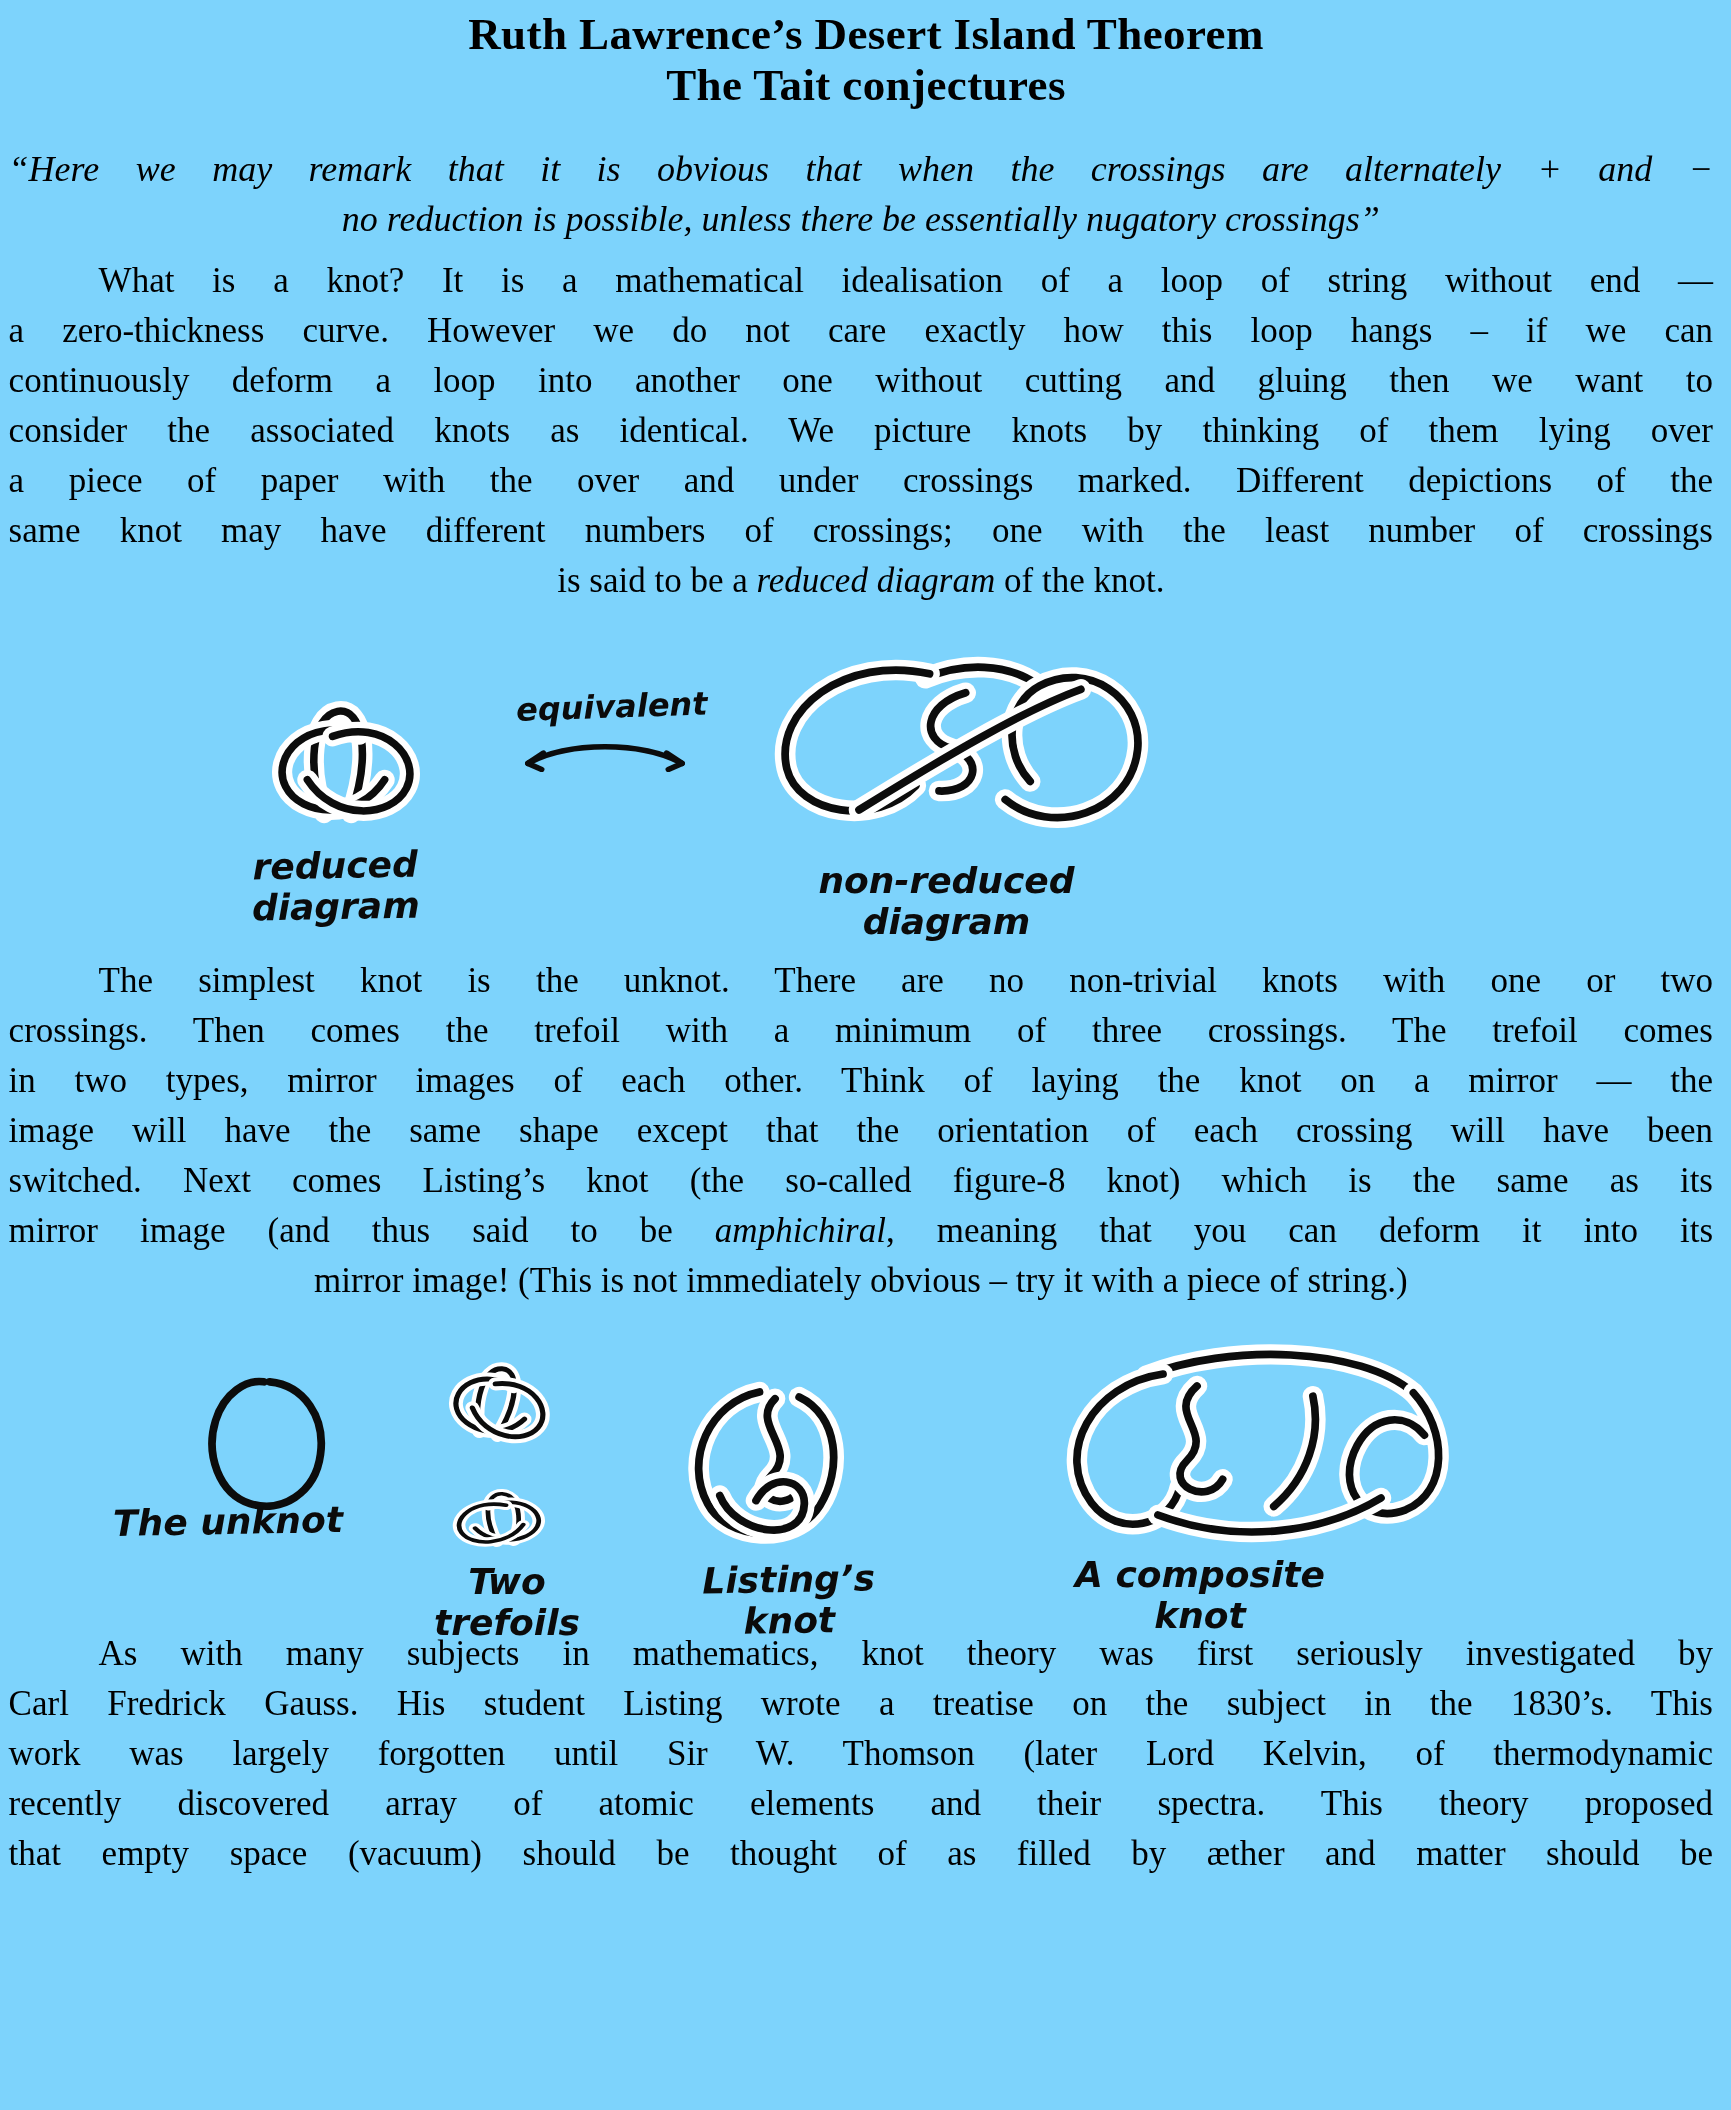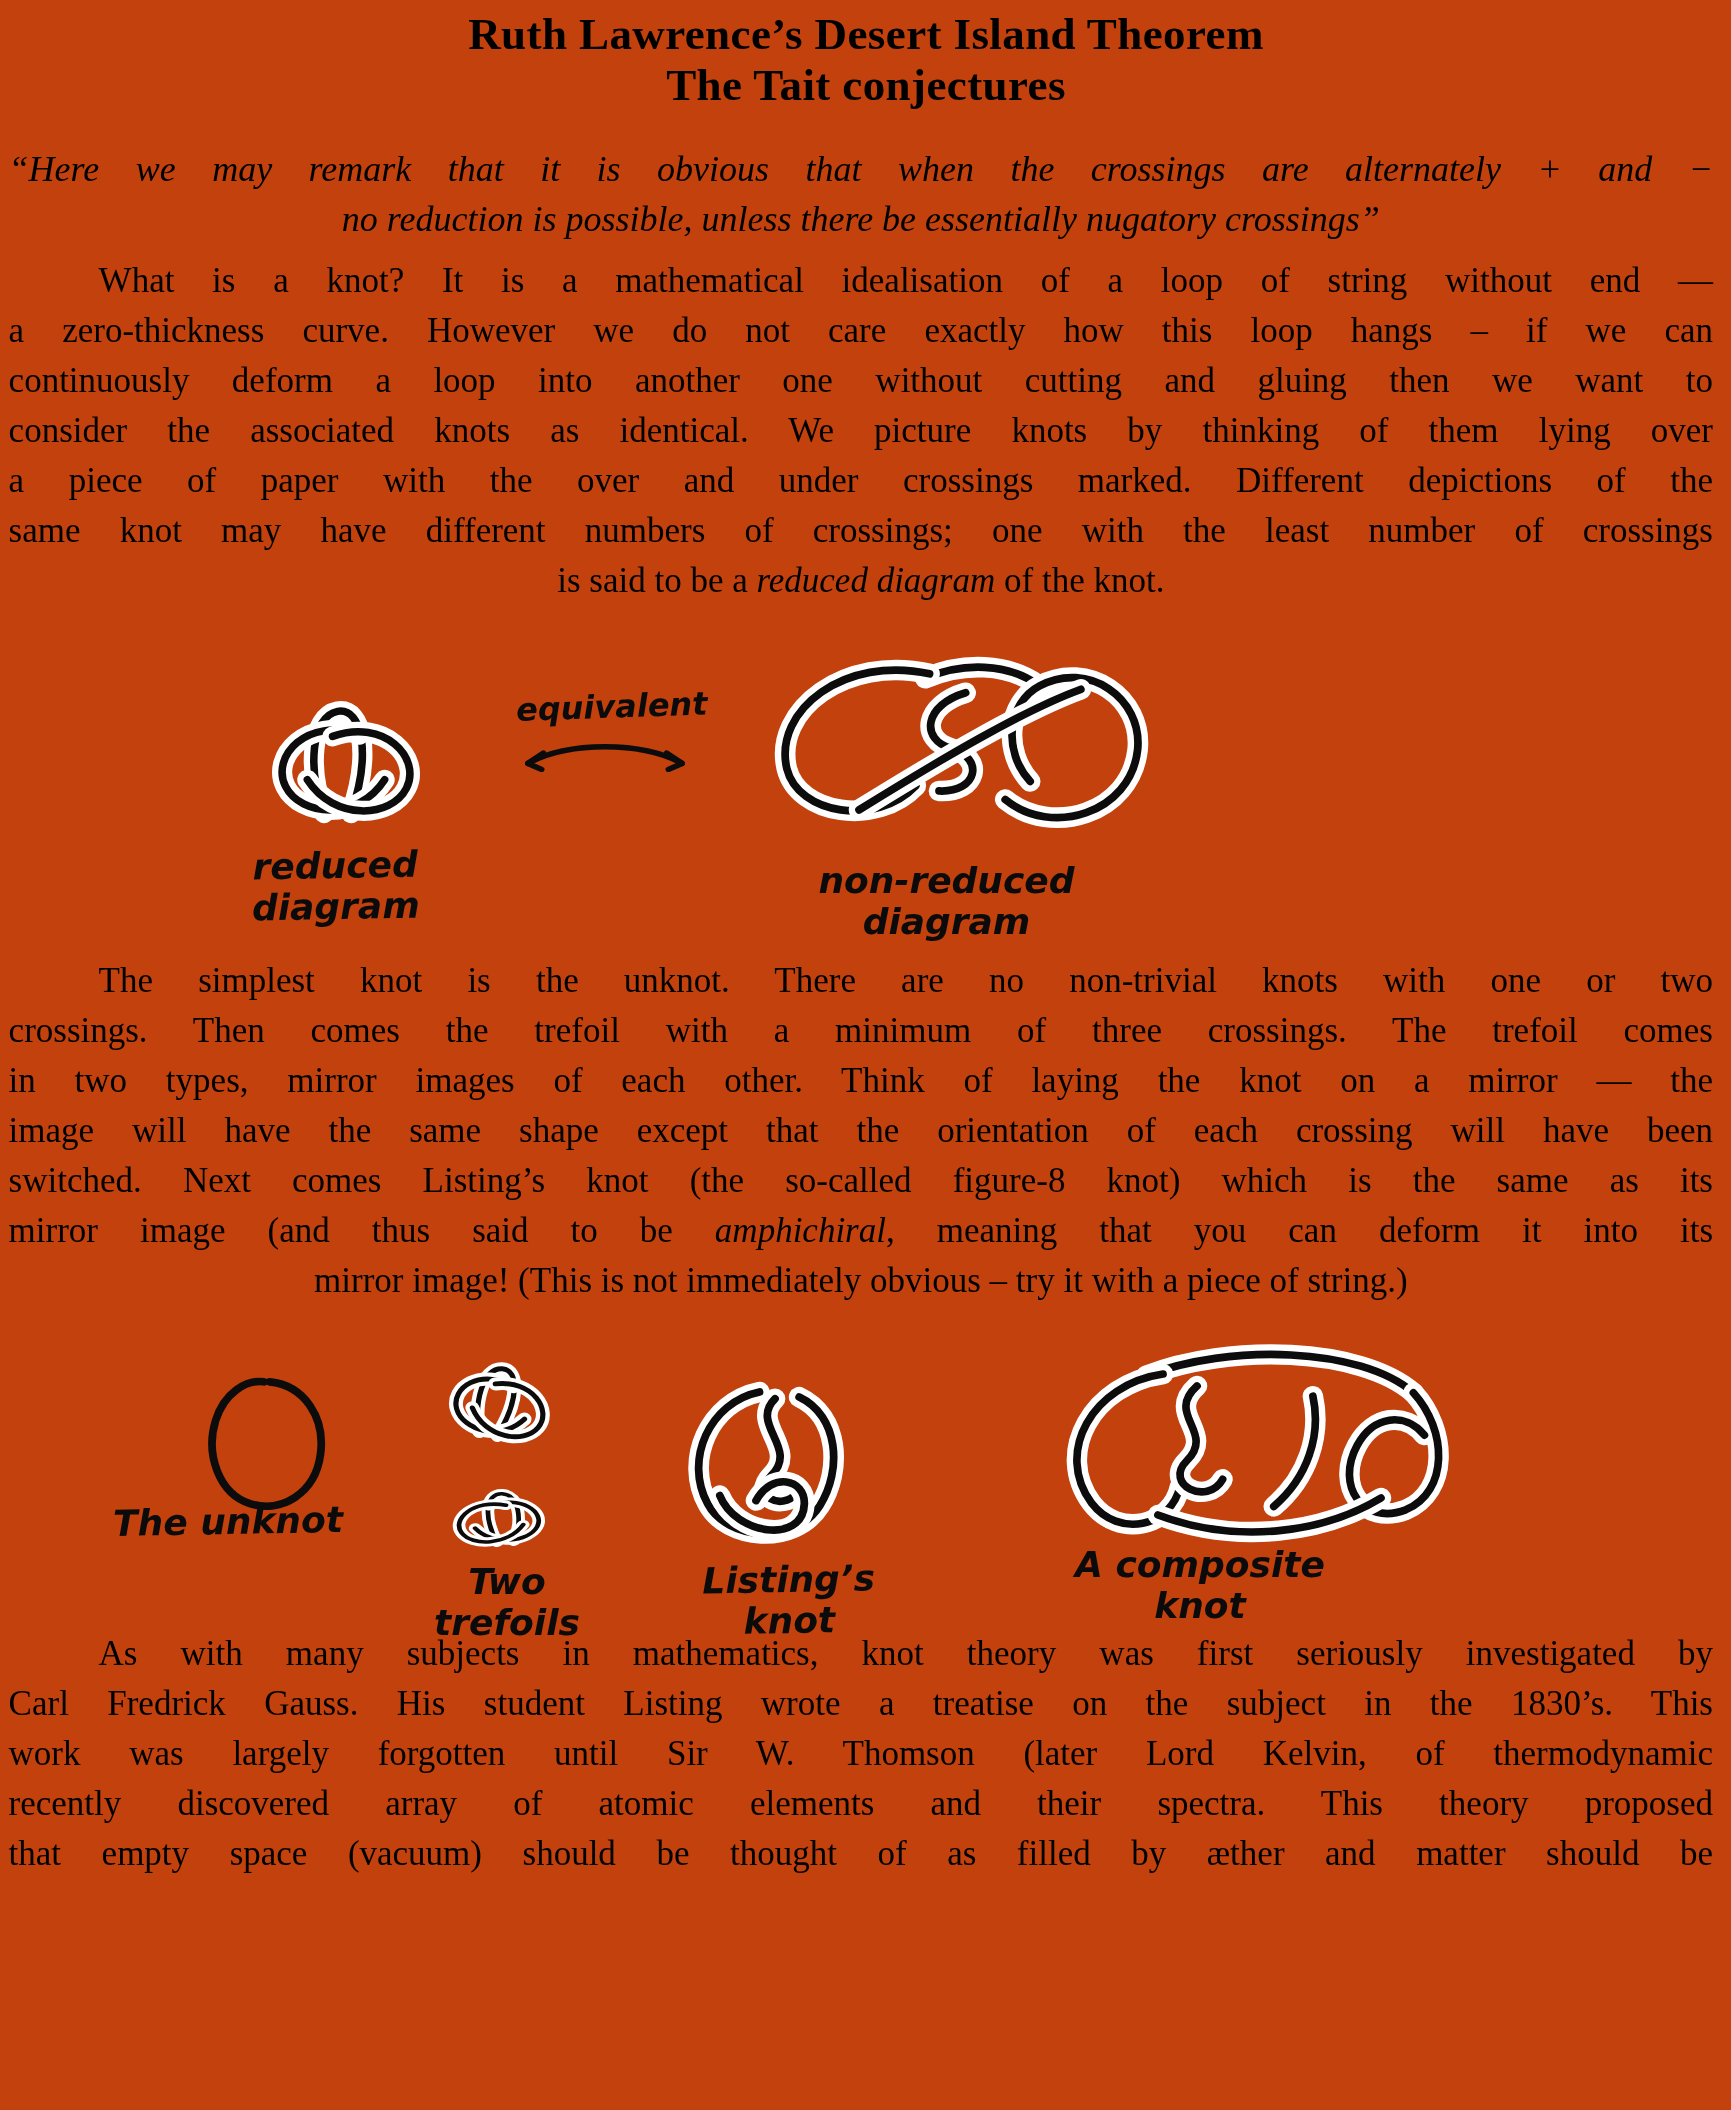--- a/index.html
+++ b/index.html
@@ -1,19 +1,19 @@
 <!DOCTYPE html>
 <html style="font-size:13.8px"><head>
 <meta charset="utf-8">
 <style>
   html,body { margin:0; padding:0; background:#ffffff; }
   .page {
     position:relative;
     width:1732px; height:2111px;
-    background:#c2410c; color:#000;
+    background:#7dd3fc; color:#000;
     font-family:"Liberation Serif", serif;
     overflow:hidden;
   }
   .titleblock { padding-top:8.6px; }
   .title {
     margin:0; text-align:center;
     font-size:45px; font-weight:bold; line-height:51px;
     letter-spacing:0.4px;
   }
   .textblock { margin-left:8.6px; margin-right:19px; }
@@ -161,21 +161,21 @@
       <path d="M 168 46 C 85 58 40 138 84 198 C 116 240 178 226 188 178"></path>
       <path class="c" d="M 208 60 C 170 94 230 114 196 148 C 168 176 220 202 238 170"></path>
       <path d="M 208 60 C 170 94 230 114 196 148 C 168 176 220 202 238 170"></path>
       <path class="c" d="M 298 202 C 338 168 354 118 344 72"></path>
       <path d="M 298 202 C 338 168 354 118 344 72"></path>
       <path class="c" d="M 462 68 C 502 112 504 184 453 206 C 403 225 370 178 396 130 C 415 95 452 90 475 118"></path>
       <path d="M 462 68 C 502 112 504 184 453 206 C 403 225 370 178 396 130 C 415 95 452 90 475 118"></path>
       <path class="c" d="M 162 212 C 258 248 358 232 424 192"></path>
       <path d="M 162 212 C 258 248 358 232 424 192"></path>
     </svg>
-    <div class="hand cap abs" style="left:1028px; top:212px; width:344px;">A composite knot</div>
+    <div class="hand cap abs" style="left:1028px; top:222px; width:344px;">A composite knot</div>
   </div>
 
   <div class="textblock p-gauss">
     <div class="line jline indent">As with many subjects in mathematics, knot theory was first seriously investigated by</div>
     <div class="line jline">Carl Fredrick Gauss. His student Listing wrote a treatise on the subject in the 1830’s. This</div>
     <div class="line jline">work was largely forgotten until Sir W. Thomson (later Lord Kelvin, of thermodynamic</div>
     <div class="line jline">recently discovered array of atomic elements and their spectra. This theory proposed</div>
     <div class="line jline">that empty space (vacuum) should be thought of as filled by æther and matter should be</div>
   </div>
 

